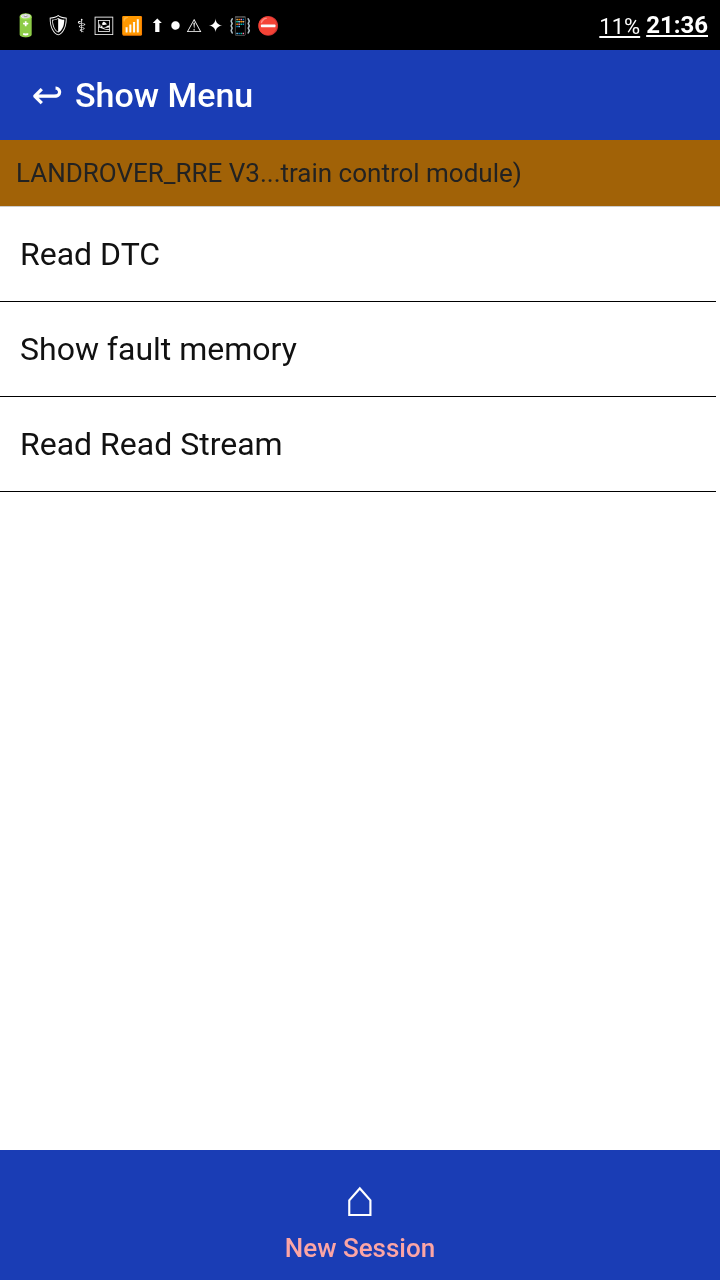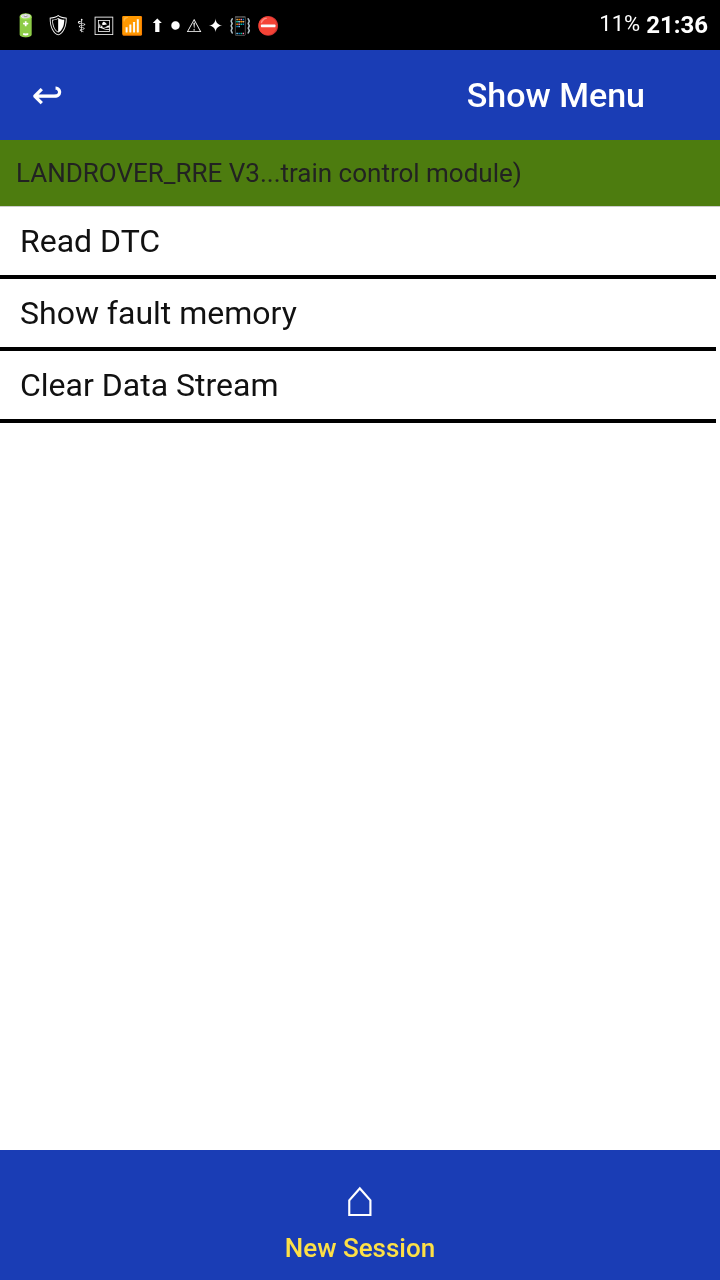--- a/index.html
+++ b/index.html
@@ -28,23 +28,24 @@
     }
 
     .status-left {
       display: flex;
       align-items: center;
       gap: 6px;
     }
 
     .status-right {
       display: flex;
-      align-items: flex-start;
+      align-items: flex-end;
       gap: 6px;
       font-size: 22px;
+      text-decoration: underline;
     }
 
     .status-time {
       font-size: 24px;
       font-weight: bold;
     }
 
     
     .header-bar {
       width: 720px;
@@ -65,51 +66,51 @@
       cursor: pointer;
     }
 
     .back-icon {
       color: white;
       font-size: 38px;
     }
 
     .header-title {
       flex: 1;
-      text-align: right;
+      text-align: left;
       color: white;
       font-size: 34px;
       font-weight: 500;
       margin-right: 55px;
     }
 
     
     .subtitle-bar {
       width: 720px;
-      background: #4d7c0f;
+      background: #a16207;
       padding: 18px 16px;
       border-bottom: 1px solid #cccccc;
     }
 
     .subtitle-text {
       font-size: 26px;
       color: #222222;
     }
 
     
     .menu-list {
       width: 720px;
       background: #ffffff;
       flex: 1;
     }
 
     .menu-item {
       width: 716px;
-      padding: 15px 20px;
-      border-bottom: 4px solid #000000;
+      padding: 28px 20px;
+      border-bottom: 1px solid #000000;
       cursor: pointer;
     }
 
     .menu-item-label {
       font-size: 32px;
       color: #111111;
     }
 
     
     .bottom-nav {
@@ -126,21 +127,21 @@
       cursor: pointer;
     }
 
     .home-icon {
       color: white;
       font-size: 52px;
       margin-bottom: 4px;
     }
 
     .bottom-nav-label {
-      color: #fde047;
+      color: #fca5a5;
       font-size: 26px;
       font-weight: 500;
     }
   </style>
 </head>
 <body>
 
 <div class="status-bar">
   <div class="status-left">
 
@@ -187,21 +188,21 @@
 
   <div class="menu-item">
     <span class="menu-item-label">Read DTC</span>
   </div>
 
   <div class="menu-item">
     <span class="menu-item-label">Show fault memory</span>
   </div>
 
   <div class="menu-item">
-    <span class="menu-item-label">Clear Data Stream</span>
+    <span class="menu-item-label">Read Read Stream</span>
   </div>
 
 
 </div>
 
 <div class="bottom-nav">
 
   <span class="home-icon">⌂</span>
   <span class="bottom-nav-label">New Session</span>
 </div>

